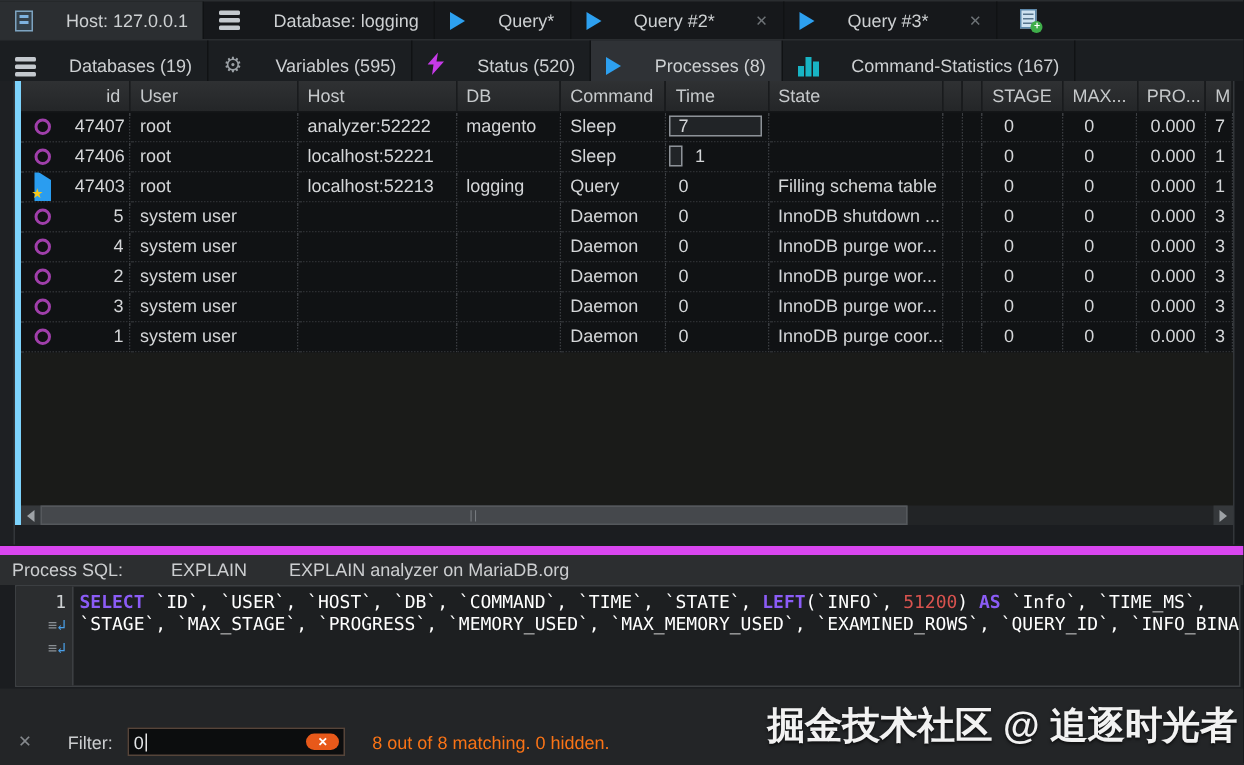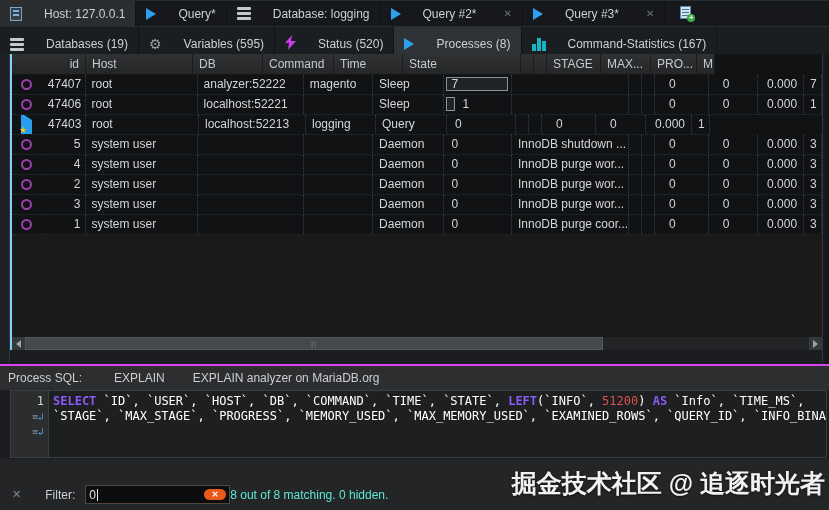--- a/index.html
+++ b/index.html
@@ -24,21 +24,21 @@
   .bars-icon i { display:block; width:4px; background:#18b4c4; }
   .bars-icon i:nth-child(1){height:7px;} .bars-icon i:nth-child(2){height:13px;} .bars-icon i:nth-child(3){height:10px;}
   .newtab-icon { position:relative; width:15px; height:15px; margin-left:14px; align-self:center; }
   .newtab-icon .doc { position:absolute; left:1px; top:0; width:11px; height:13px; background:#cfe2f0; border:1px solid #5c87aa; }
   .newtab-icon .doc i { display:block; height:1px; background:#57748c; margin:2px 1px 0 1px; }
   .newtab-icon .plus { position:absolute; right:-1px; bottom:-1px; width:8px; height:8px; background:#3fae4a; border-radius:50%; color:#fff; font-size:7px; line-height:8px; text-align:center; font-weight:bold; }
   .server-icon { position:relative; width:12px; height:14px; background:#33404a; border:1px solid #7da3c0; }
   .server-icon i { display:block; height:2px; background:#7db2e0; margin:2px 2px 0 2px; }
 
   
-  .grid-wrap { position:absolute; left:10px; top:54px; width:812px; height:296px; background:#101214; border-left:2px solid #7dd3fc; }
+  .grid-wrap { position:absolute; left:10px; top:54px; width:812px; height:296px; background:#101214; border-left:4px solid #7dd3fc; }
   .grid-outer-right { position:absolute; right:0; top:54px; width:7px; height:309px; background:#16181b; border-left:1px solid #33363a; }
   .grid-outer-left { position:absolute; left:0; top:54px; width:10px; height:309px; background:#1e2023; border-right:1px solid #33363a; }
   .ghead { display:flex; height:21px; }
   .ghead .hc { background:linear-gradient(#2f3133,#242628); border-right:1px solid #191b1d; border-bottom:1px solid #141618; color:#c6c9cb; line-height:20px; padding:0 6px; overflow:hidden; white-space:nowrap; }
   .grow { display:flex; height:20px; }
   .grow .c { border-right:1px dotted #3a3d41; border-bottom:1px dotted #2c2f32; line-height:19px; padding:0 6px; overflow:hidden; white-space:nowrap; }
   .cell-icon { display:flex; align-items:center; justify-content:center; }
   .ring { width:11px; height:11px; border:2px solid #a03fab; border-radius:50%; }
   .playstar { position:relative; width:12px; height:14px; }
   .playstar .t { width:0; height:0; border-left:11px solid #2a9df0; border-top:7px solid transparent; border-bottom:7px solid transparent; }
@@ -50,21 +50,21 @@
   
   .hscroll { position:absolute; left:0; bottom:0; height:13px; width:100%; background:#222426; display:flex; align-items:center; }
   .sbtn { width:13px; height:13px; background:#35383b; display:flex; align-items:center; justify-content:center; }
   .sbtn .l { width:0;height:0;border-right:5px solid #9ea2a6;border-top:4px solid transparent;border-bottom:4px solid transparent; }
   .sbtn .r { width:0;height:0;border-left:5px solid #9ea2a6;border-top:4px solid transparent;border-bottom:4px solid transparent; }
   .sthumb { height:13px; width:578px; background:#45484c; border:1px solid #55585c; display:flex; align-items:center; justify-content:center; color:#7b7f83; font-size:8px; letter-spacing:1px; }
   .strack { flex:1; }
   .sbtn.right { margin-left:auto; }
 
   
-  .psql-row { position:absolute; left:0; top:364px; width:100%; height:26px; background:#2c2e30; border-top:2px solid #d946ef; display:flex; align-items:center; gap:0; color:#ccced0; }
+  .psql-row { position:absolute; left:0; top:364px; width:100%; height:26px; background:#2c2e30; border-top:6px solid #d946ef; display:flex; align-items:center; gap:0; color:#ccced0; }
   .psql-row .lbl { margin-left:8px; }
   .psql-row .lnk { margin-left:32px; }
   .psql-row .lnk2 { margin-left:28px; }
 
   
   .editor { position:absolute; left:10px; top:390px; width:817px; height:68px; background:#1d1f21; border:1px solid #3c3f42; display:flex; font-family:"DejaVu Sans Mono", monospace; font-size:12px; }
   .gutter { width:38px; background:#2b2d2f; border-right:1px solid #3c3f42; padding-top:3px; }
   .gutter .gl { height:15px; text-align:right; padding-right:4px; color:#cfd2d4; }
   .wrapicon { display:inline-block; position:relative; color:#8a8f94; font-size:10px; }
   .wrapicon b { color:#4a9fe8; font-weight:normal; }
@@ -77,47 +77,47 @@
 
   
   .bottom { position:absolute; left:0; top:459px; width:100%; height:51px; background:#232527; }
   .filterline { position:absolute; left:0; bottom:6px; width:100%; display:flex; align-items:center; }
   .clearall { margin-left:12px; color:#85898d; font-size:11px; }
   .flabel { margin-left:24px; color:#ccced0; }
   .finput { margin-left:10px; width:145px; height:19px; background:#0c0d0e; border:1px solid #56453a; display:flex; align-items:center; padding:0 3px; position:relative; }
   .finput .val { color:#e2e4e6; }
   .caret { display:inline-block; width:1px; height:12px; background:#e8e8e8; margin-left:1px; }
   .fclear { position:absolute; right:3px; top:3px; width:22px; height:11px; background:#e8591a; border-radius:6px; color:#fff; font-size:8px; line-height:11px; text-align:center; font-weight:bold; }
-  .fstatus { color:#5eead4; }
+  .fstatus { margin-left:18px; color:#f97316; }
 
   .watermark { position:absolute; right:4px; bottom:10px; font-size:25px; font-weight:bold; color:#f2f2f2; font-family:sans-serif; text-shadow:0 1px 2px rgba(0,0,0,.6); white-space:nowrap; }
 </style>
 </head>
 <body>
 
 <div class="tabbar tabbar1" id="main-tabs">
 
   <div class="tab active">
       <span class="server-icon">
         <i></i>
         <i></i>
       </span>
       <span>Host: 127.0.0.1</span>
     </div>
     <div class="tab">
+      <span class="stack-icon">
+        <i></i>
+        <i></i>
+        <i></i>
+      </span>
+      <span>Database: logging</span>
+    </div>
+    <div class="tab">
       <span class="play-tri"></span>
       <span>Query*</span>
-    </div>
-    <div class="tab">
-      <span class="stack-icon">
-        <i></i>
-        <i></i>
-        <i></i>
-      </span>
-      <span>Database: logging</span>
     </div>
     <div class="tab">
       <span class="play-tri"></span>
       <span>Query #2*</span>
       <span class="closex">✕</span>
     </div>
     <div class="tab">
       <span class="play-tri"></span>
       <span>Query #3*</span>
       <span class="closex">✕</span>
@@ -163,20 +163,21 @@
       </span>
       <span>Command-Statistics (167)</span>
     </div>
   </div>
 
 <div class="grid-outer-left"></div>
 <div class="grid-outer-right"></div>
 <div class="grid-wrap">
   <div class="ghead" id="grid-head">
       <div class="hc" style="width: 74px; text-align: right;">id</div>
+      <div class="hc" style="width: 113px;">User</div>
       <div class="hc" style="width: 107px;">Host</div>
       <div class="hc" style="width: 70px;">DB</div>
       <div class="hc" style="width: 71px;">Command</div>
       <div class="hc" style="width: 69px;">Time</div>
       <div class="hc" style="width: 118px;">State</div>
       <div class="hc" style="width: 11px;"></div>
       <div class="hc" style="width: 11px;"></div>
       <div class="hc" style="width: 54px;">STAGE</div>
       <div class="hc" style="width: 50px;">MAX...</div>
       <div class="hc" style="width: 46px;">PRO...</div>
@@ -222,20 +223,21 @@
       <div class="grow">
         <div class="c cell-icon" style="width: 30px; border-right: none;">
           <span class="playstar"><span class="t"></span><span class="s">★</span></span>
         </div>
         <div class="c" style="width: 44px; text-align: right; padding-right: 4px;">47403</div>
         <div class="c" style="width: 113px;">root</div>
         <div class="c" style="width: 107px;">localhost:52213</div>
         <div class="c" style="width: 70px;">logging</div>
         <div class="c" style="width: 71px;">Query</div>
         <div class="c timecell" style="width: 69px;"><span class="timetext" style="padding-left: 2px;">0</span></div>
+        <div class="c" style="width: 118px;">Filling schema table</div>
         <div class="c" style="width: 11px;"></div>
         <div class="c" style="width: 11px;"></div>
         <div class="c" style="width: 54px; padding-left: 14px;">0</div>
         <div class="c" style="width: 50px; padding-left: 14px;">0</div>
         <div class="c" style="width: 46px; text-align: right;">0.000</div>
         <div class="c" style="width: 18px;">1</div>
       </div>
       <div class="grow">
         <div class="c cell-icon" style="width: 30px; border-right: none;">
           <span class="ring"></span>

